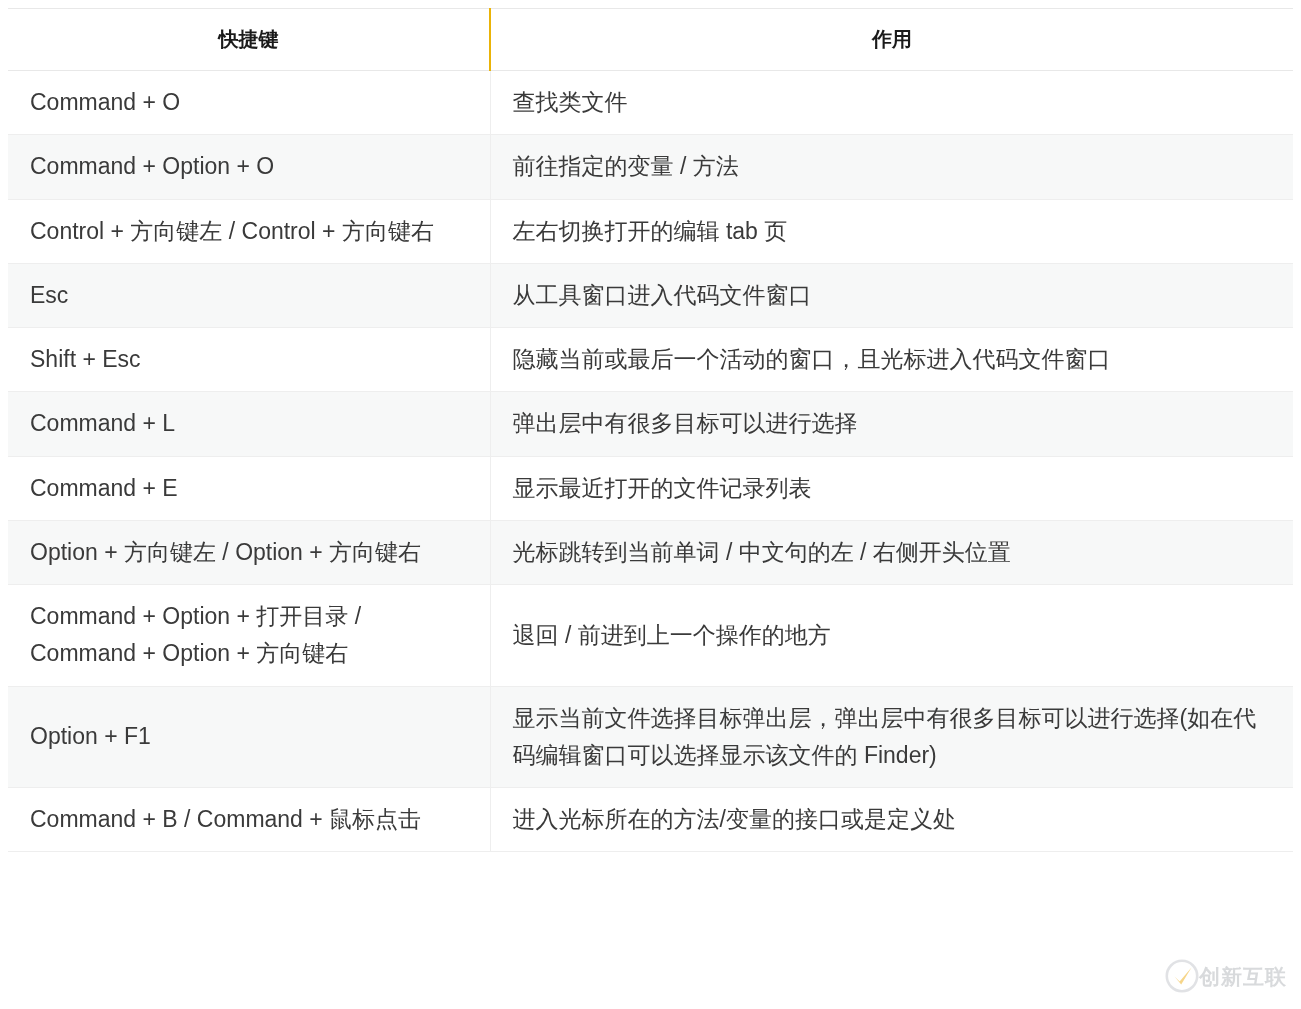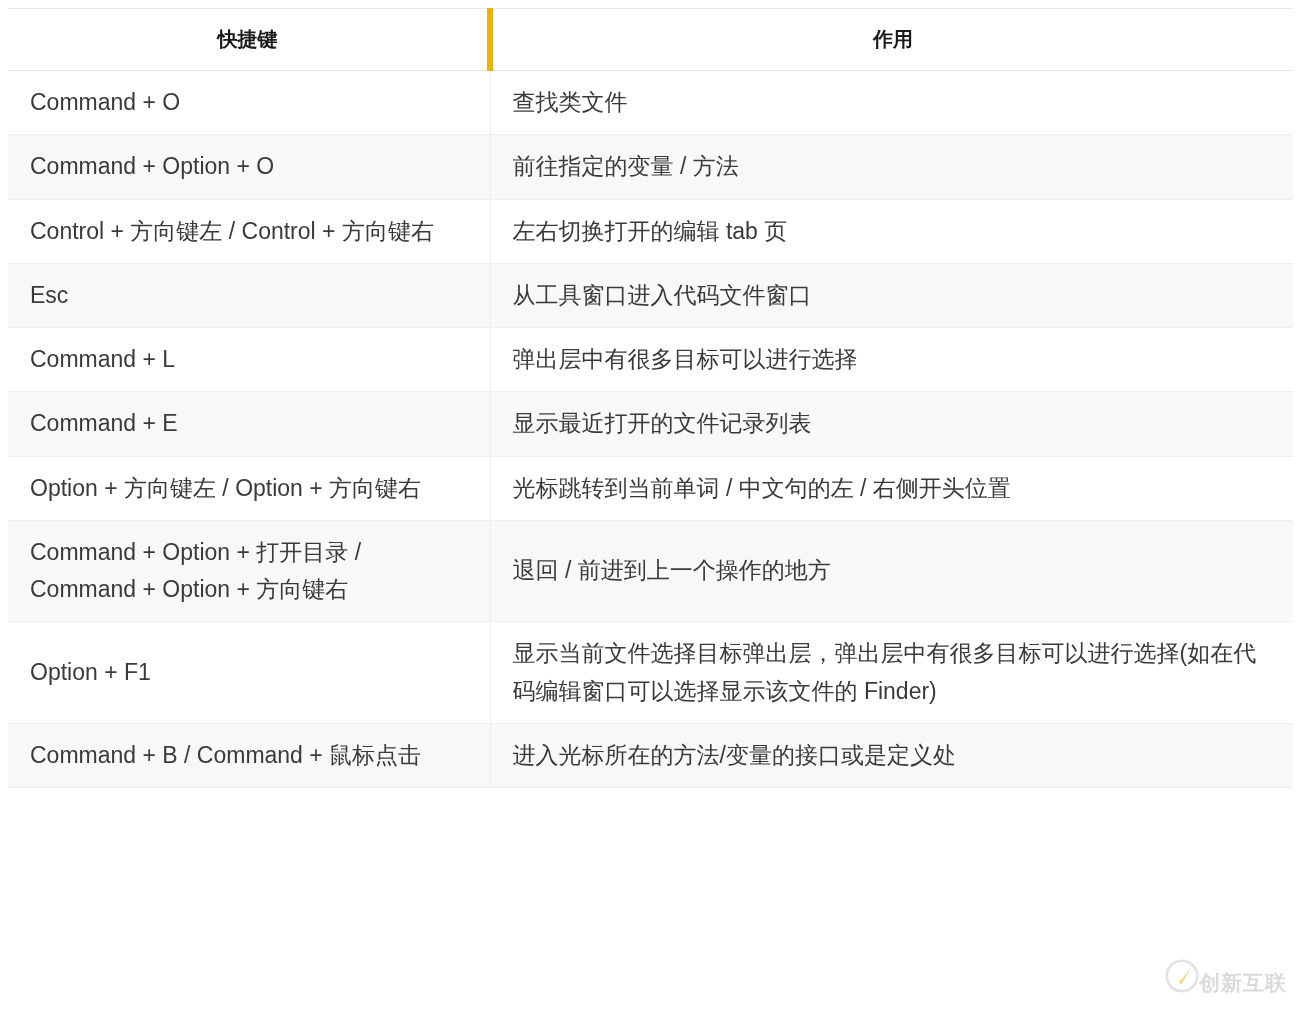--- a/index.html
+++ b/index.html
@@ -38,21 +38,21 @@
     font-size: 20px;
     color: #1a1a1a;
     text-align: center;
     padding: 17px 16px;
     background: #ffffff;
     border: 1px solid #e8e8e8;
     border-left: none;
     border-right: none;
   }
   table.shortcut-table th.key-head {
-    border-right: 6px solid #eab308;
+    border-right: 2px solid #eab308;
   }
 
   table.shortcut-table td {
     padding: 13px 22px;
     border-top: 1px solid #eeeeee;
     border-bottom: 1px solid #eeeeee;
     vertical-align: middle;
     line-height: 1.62;
     color: #3a3a3a;
     font-size: 23px;
@@ -72,21 +72,21 @@
   table.shortcut-table tbody tr:nth-child(odd) td {
     background: #ffffff;
   }
 
   
   .watermark {
     position: absolute;
     right: 14px;
     bottom: 16px;
     display: flex;
-    align-items: flex-end;
+    align-items: center;
     opacity: 0.55;
     pointer-events: none;
     user-select: none;
   }
   .watermark .wm-mark {
     width: 34px;
     height: 34px;
     position: relative;
     flex: 0 0 auto;
   }
@@ -125,20 +125,24 @@
         </tr>
         <tr>
           <td class="key-cell">Control + 方向键左 / Control + 方向键右</td>
           <td class="desc-cell">左右切换打开的编辑 tab 页</td>
         </tr>
         <tr>
           <td class="key-cell">Esc</td>
           <td class="desc-cell">从工具窗口进入代码文件窗口</td>
         </tr>
         <tr>
+          <td class="key-cell">Shift + Esc</td>
+          <td class="desc-cell">隐藏当前或最后一个活动的窗口，且光标进入代码文件窗口</td>
+        </tr>
+        <tr>
           <td class="key-cell">Command + L</td>
           <td class="desc-cell">弹出层中有很多目标可以进行选择</td>
         </tr>
         <tr>
           <td class="key-cell">Command + E</td>
           <td class="desc-cell">显示最近打开的文件记录列表</td>
         </tr>
         <tr>
           <td class="key-cell">Option + 方向键左 / Option + 方向键右</td>
           <td class="desc-cell">光标跳转到当前单词 / 中文句的左 / 右侧开头位置</td>

